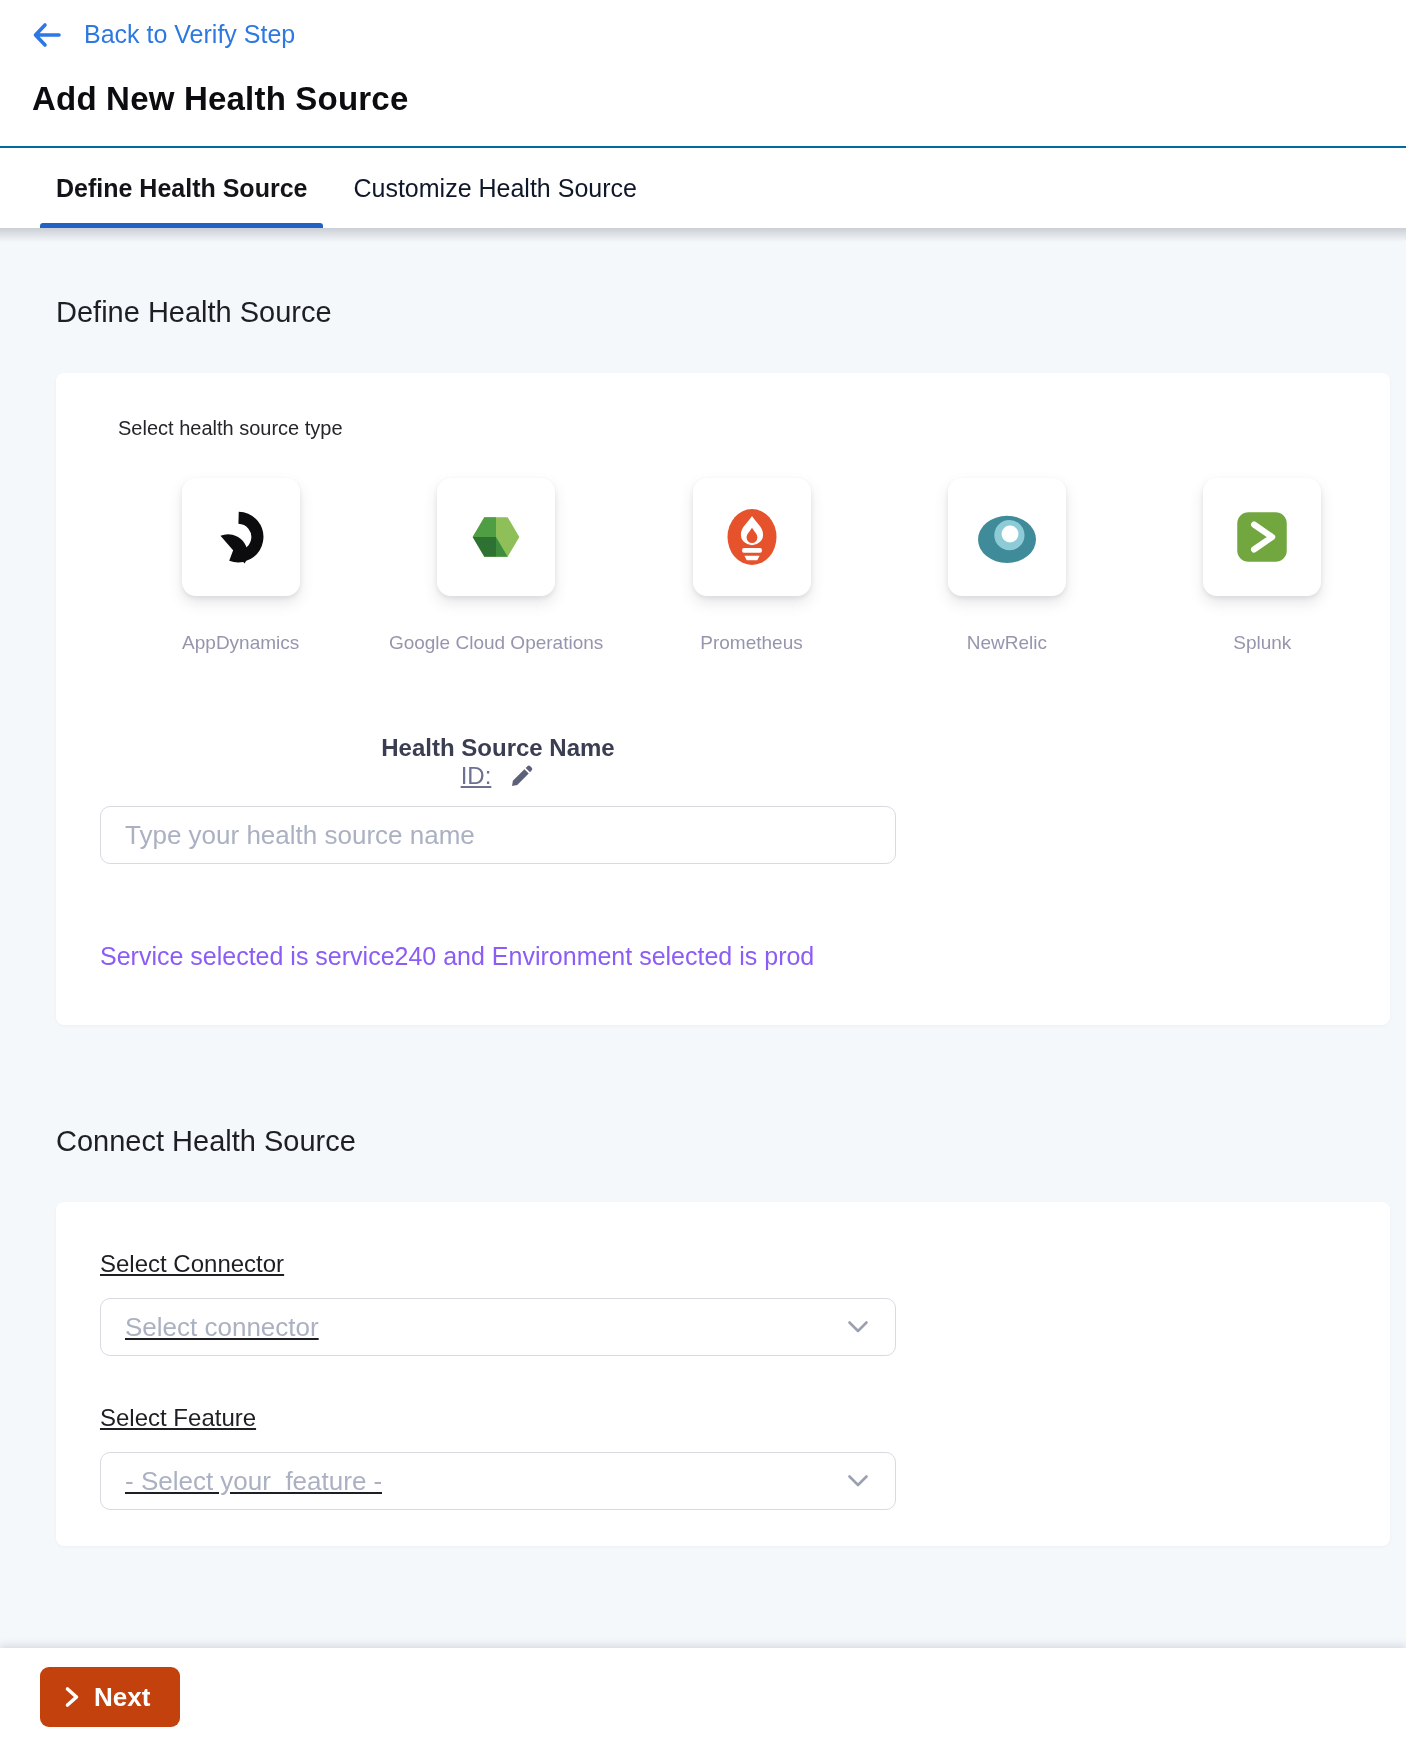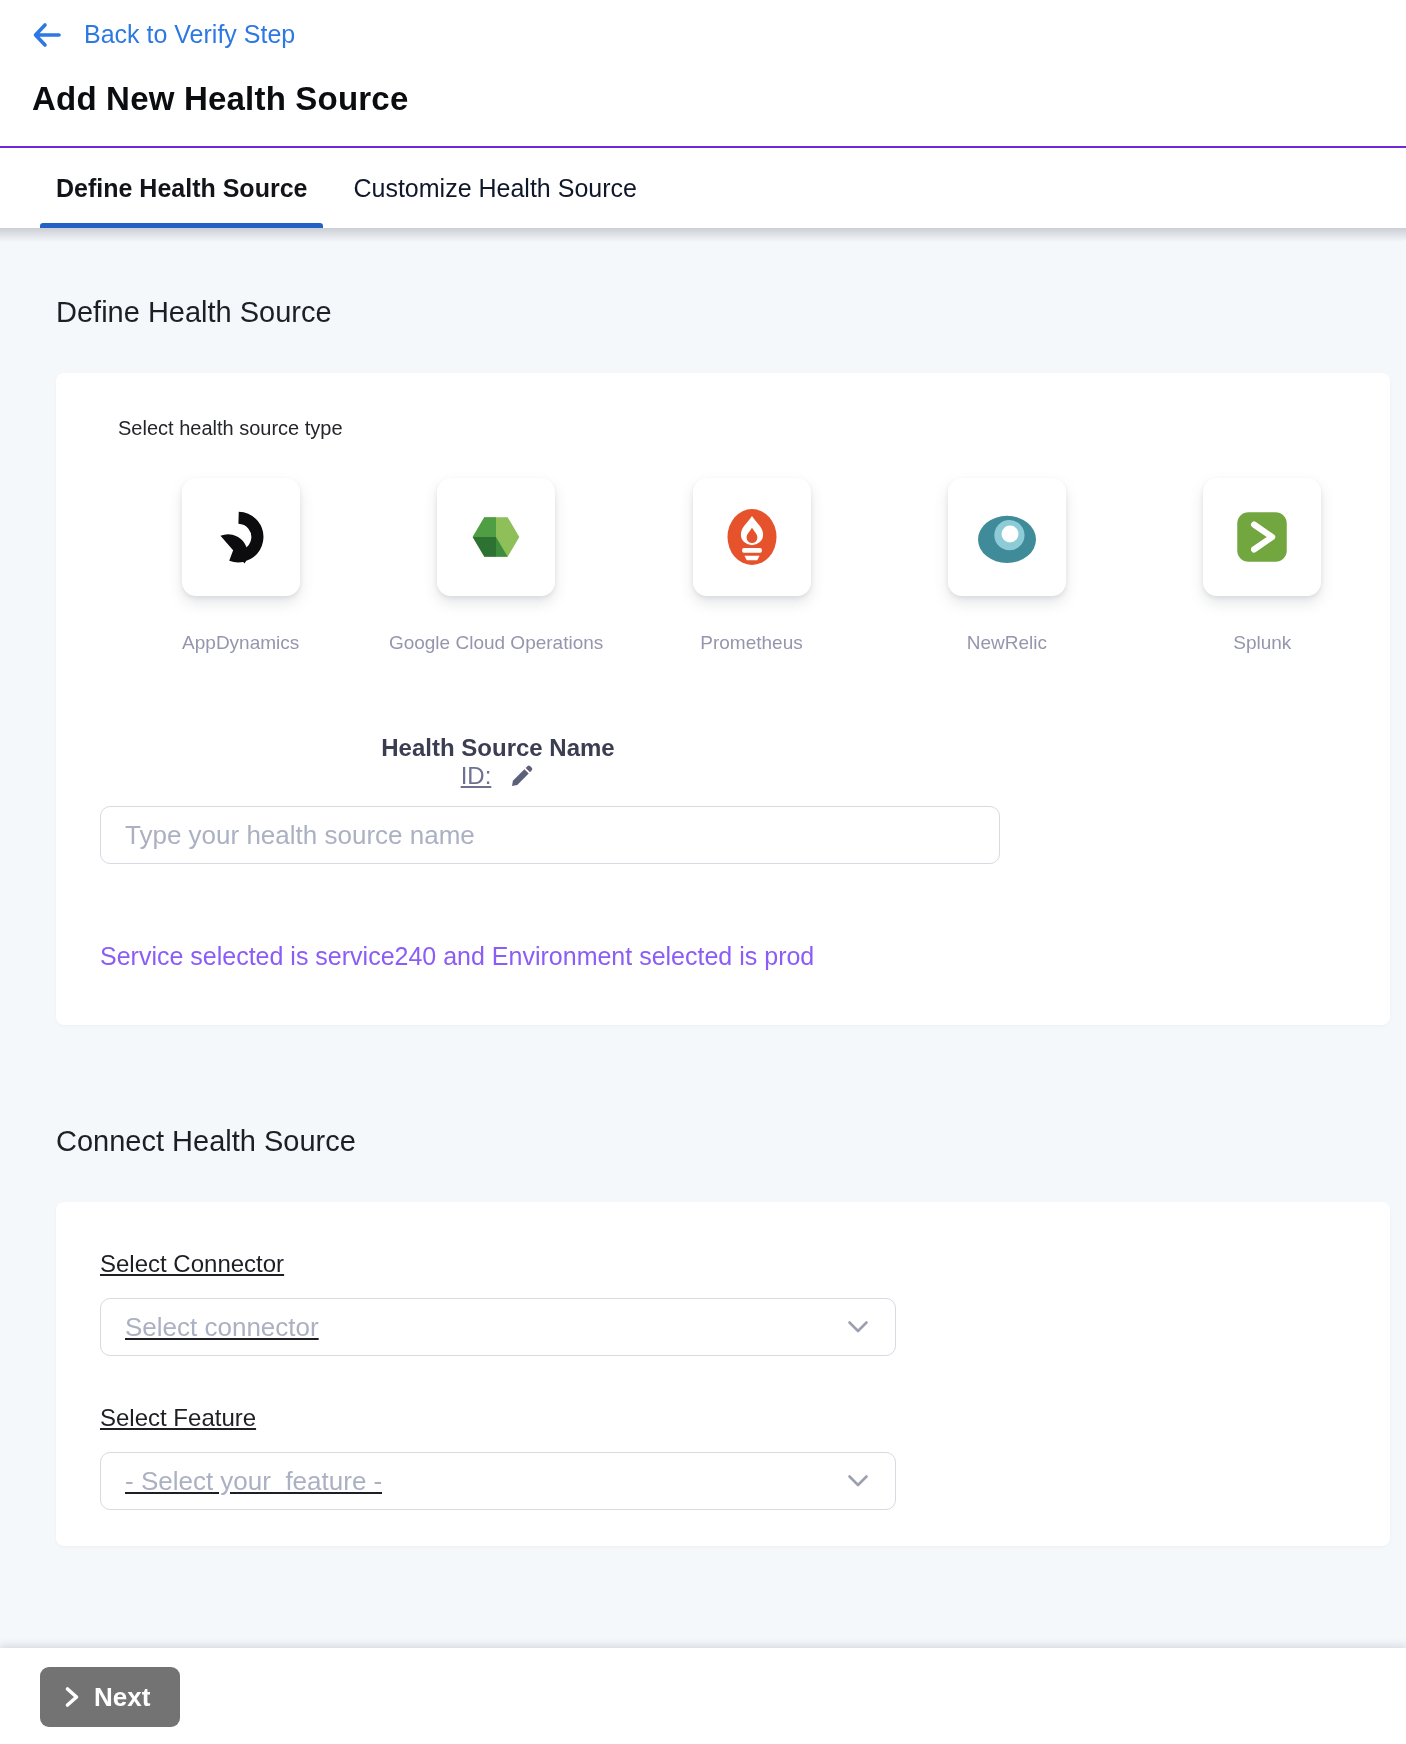--- a/index.html
+++ b/index.html
@@ -9,21 +9,21 @@
     background: #ffffff;
     display: flex;
     flex-direction: column;
     color: #1d1f24;
   }
 
   
   .header {
     height: 148px;
     background: #ffffff;
-    border-bottom: 2px solid #6d28d9;
+    border-bottom: 2px solid #0369a1;
     padding: 20px 0 0 32px;
     flex: 0 0 auto;
   }
   .back-link {
     display: inline-flex;
     align-items: center;
     gap: 22px;
     color: #2d78e2;
     font-size: 25px;
     font-weight: 500;
@@ -144,21 +144,21 @@
     justify-content: space-between;
     flex-direction: column;
   }
   .name-label { font-size: 24px; font-weight: 600; color: #3b3d52; }
   .id-group { display: inline-flex; align-items: center; gap: 18px; }
   .id-label { font-size: 24px; color: #6e7090; text-decoration: underline; }
   .edit-icon { display: inline-flex; cursor: pointer; }
 
   .text-input {
     margin-top: 16px;
-    width: 900px;
+    width: 796px;
     height: 58px;
     border: 1px solid #d8dae2;
     border-radius: 10px;
     background: #ffffff;
     padding: 0 24px;
     font-family: "Liberation Sans", sans-serif;
     font-size: 26px;
     color: #1d1f24;
     outline: none;
   }
@@ -209,21 +209,21 @@
     z-index: 2;
     flex: 0 0 auto;
     padding: 19px 0 0 40px;
   }
   .next-button {
     display: inline-flex;
     align-items: center;
     gap: 14px;
     height: 60px;
     padding: 0 30px 0 24px;
-    background: #737373;
+    background: #c2410c;
     border: none;
     border-radius: 9px;
     color: #ffffff;
     font-family: "Liberation Sans", sans-serif;
     font-size: 26px;
     font-weight: 600;
     cursor: pointer;
   }
 </style>
 </head>

